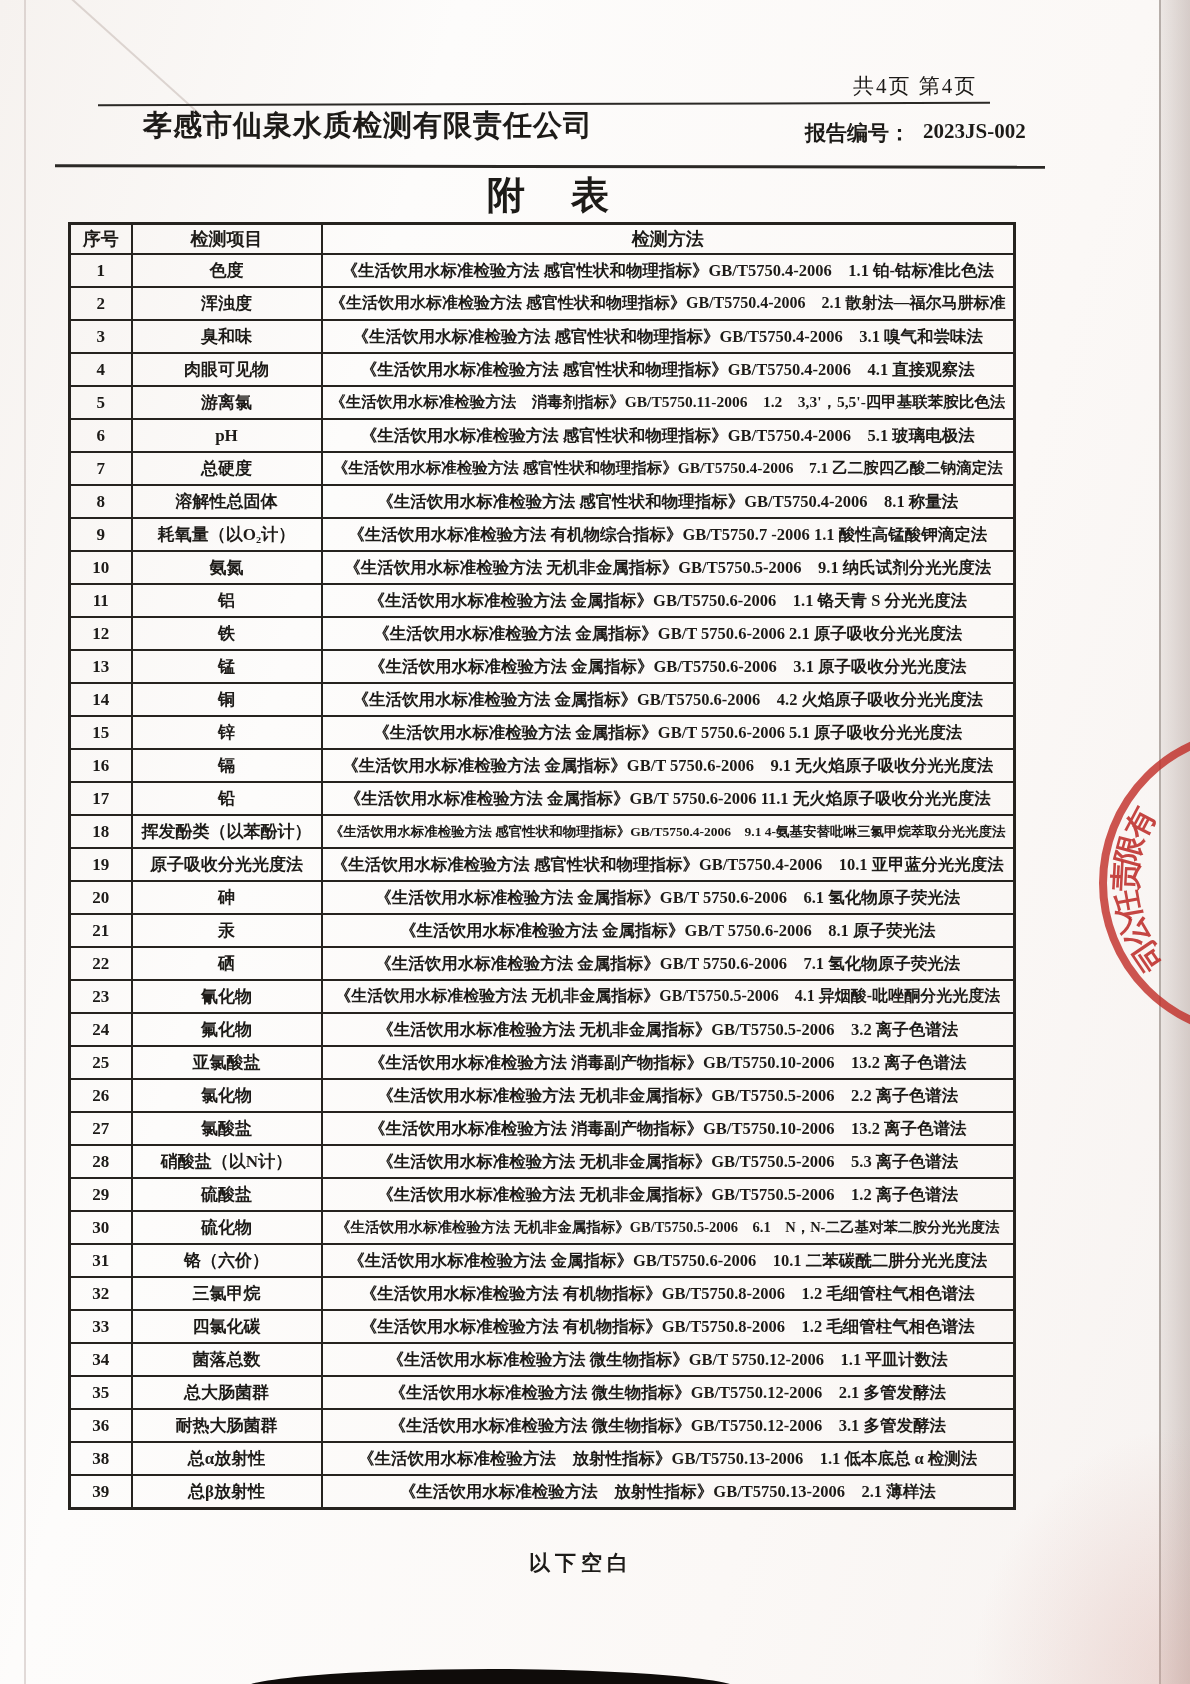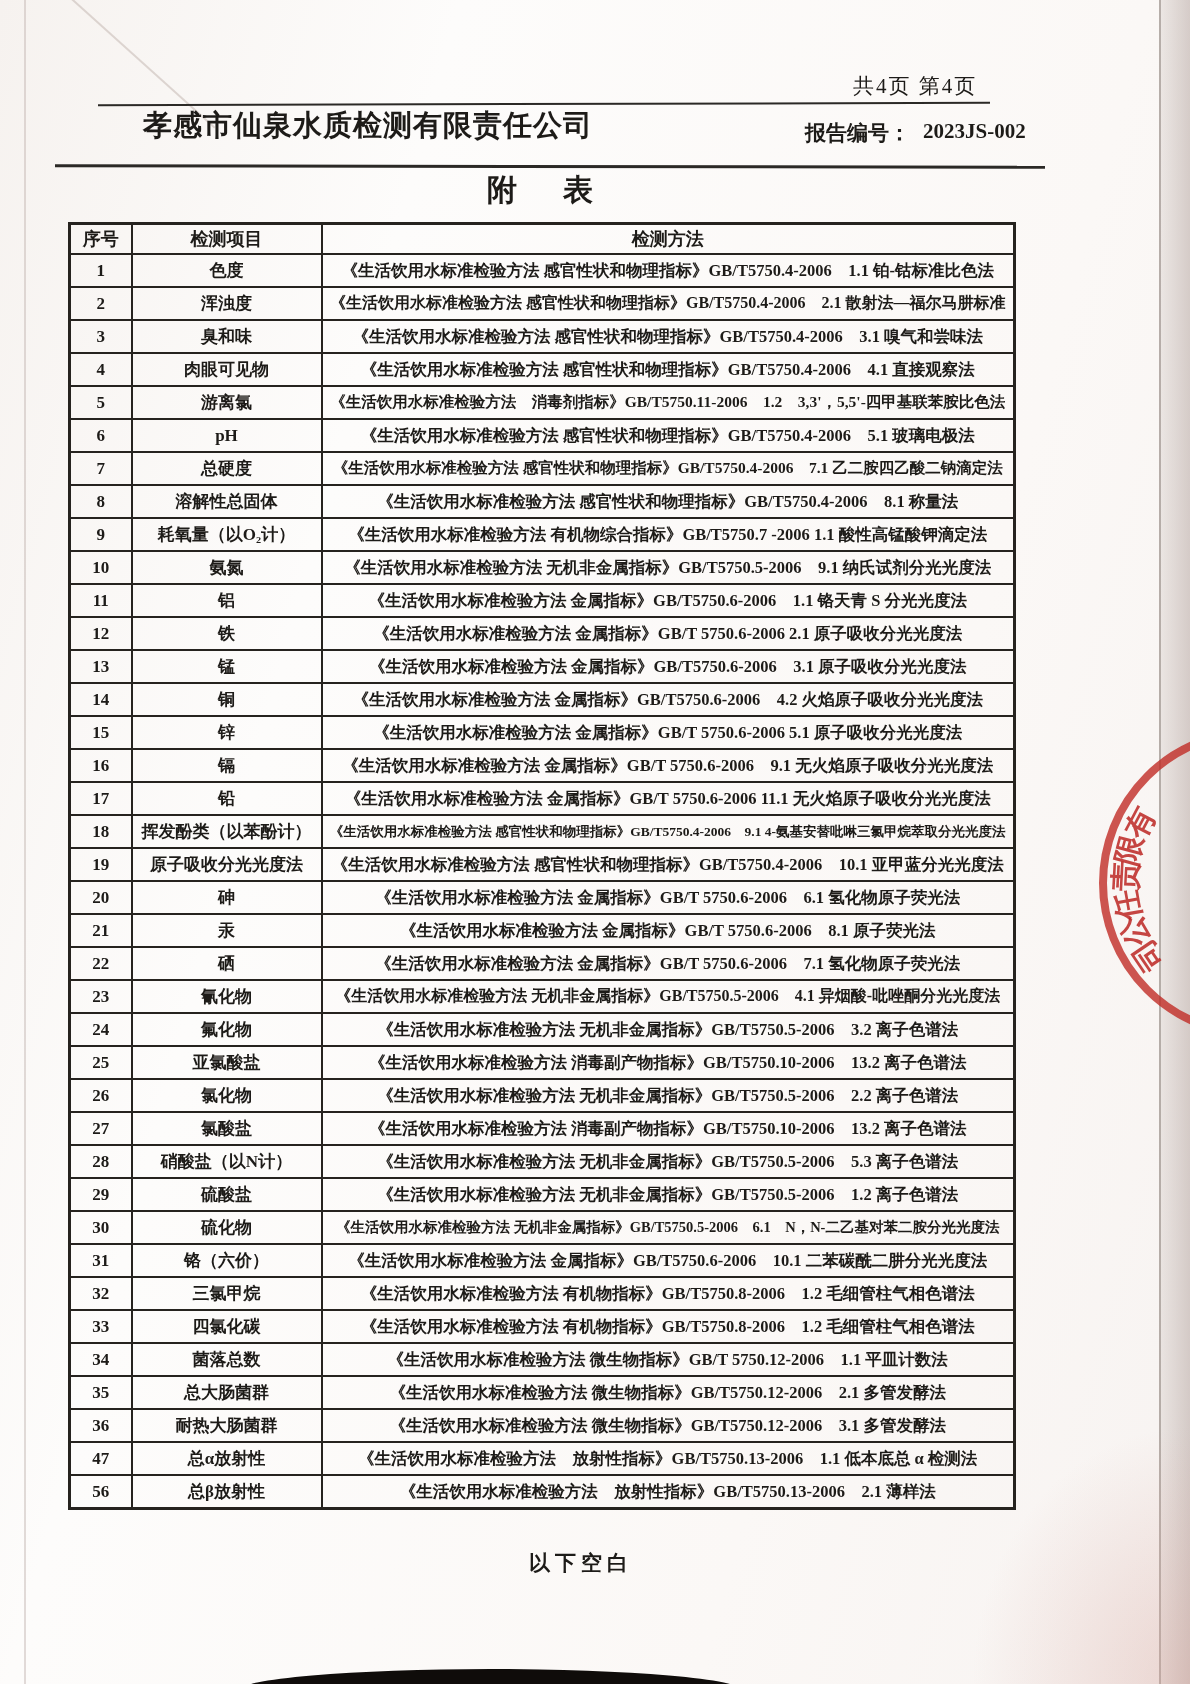--- a/index.html
+++ b/index.html
@@ -20,21 +20,21 @@
                background:radial-gradient(ellipse at bottom right,rgba(214,166,158,.4),rgba(214,166,158,0) 70%);}
   .bottom-shadow{position:absolute;left:238px;top:1669px;width:505px;height:44px;
                  background:#0f0c0a;border-radius:50%;}
   
   .page-info{position:absolute;left:853px;top:72px;font-size:21px;font-weight:400;letter-spacing:2px;}
   .rule-top{position:absolute;left:98px;top:103px;width:892px;height:2px;background:#2b2926;transform:rotate(-.15deg);}
   .company{position:absolute;left:143px;top:106px;font-size:29px;font-weight:700;letter-spacing:1px;
            font-family:"Liberation Sans","DejaVu Sans",sans-serif;}
   .report-no{position:absolute;left:805px;top:119px;font-size:21px;font-weight:700;display:flex;gap:13px;}
   .rule-mid{position:absolute;left:55px;top:165px;width:990px;height:3px;background:#2b2926;transform:rotate(.1deg);}
-  .doc-title{position:absolute;left:487px;top:170px;font-size:30px;font-weight:700;letter-spacing:46px;white-space:nowrap;}
+  .doc-title{position:absolute;left:487px;top:170px;font-size:38px;font-weight:700;letter-spacing:46px;white-space:nowrap;}
   
   table.methods{position:absolute;left:68px;top:222px;width:945px;border-collapse:collapse;table-layout:fixed;}
   table.methods th,table.methods td{border:2px solid #26231f;padding:0 4px;overflow:hidden;white-space:nowrap;}
   table.methods{border:3px solid #26231f;}
   col.c-no{width:62px;}col.c-item{width:190px;}col.c-method{width:693px;}
   table.methods th{height:28px;font-size:18px;font-weight:700;text-align:center;}
   table.methods td{height:31px;text-align:center;}
   td.no{font-size:17px;font-weight:600;}
   td.item{font-size:17px;font-weight:700;}
   td.method{font-size:16.5px;font-weight:600;}
@@ -256,26 +256,26 @@
       <td class="no">35</td>
       <td class="item">总大肠菌群</td>
       <td class="method">《生活饮用水标准检验方法 微生物指标》GB/T5750.12-2006　2.1 多管发酵法</td>
     </tr>
         <tr>
       <td class="no">36</td>
       <td class="item">耐热大肠菌群</td>
       <td class="method">《生活饮用水标准检验方法 微生物指标》GB/T5750.12-2006　3.1 多管发酵法</td>
     </tr>
         <tr>
-      <td class="no">47</td>
+      <td class="no">38</td>
       <td class="item">总α放射性</td>
       <td class="method">《生活饮用水标准检验方法　放射性指标》GB/T5750.13-2006　1.1 低本底总 α 检测法</td>
     </tr>
         <tr>
-      <td class="no">56</td>
+      <td class="no">39</td>
       <td class="item">总β放射性</td>
       <td class="method">《生活饮用水标准检验方法　放射性指标》GB/T5750.13-2006　2.1 薄样法</td>
     </tr>
       </tbody>
   </table>
 
   <div class="footer-note">以下空白</div>
 
   <div class="stamp">
     <div class="stamp-ring"></div>

